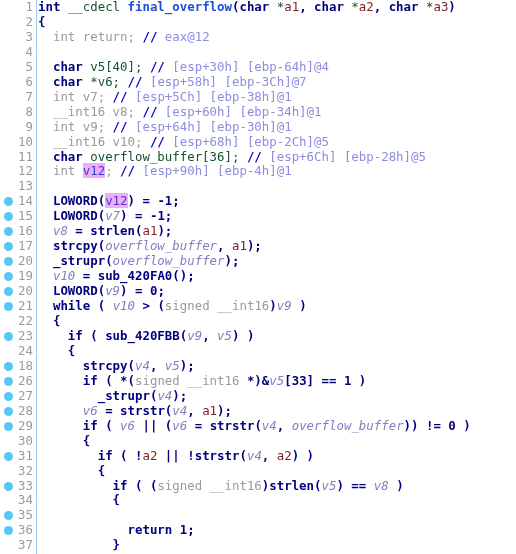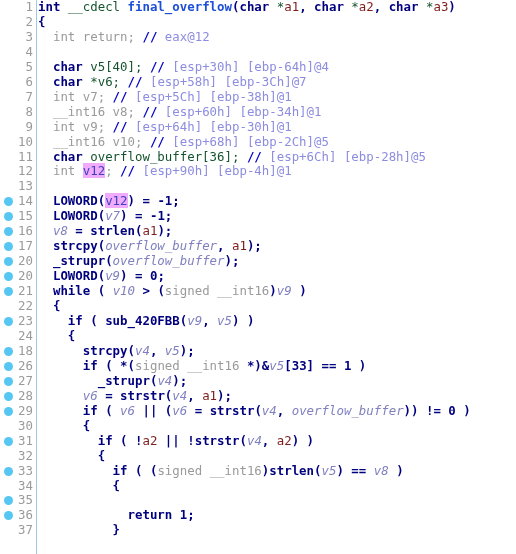--- a/index.html
+++ b/index.html
@@ -105,20 +105,21 @@
       <div class="code-line"><span class="dot-cell"></span><span class="lnum">9</span><span class="src"><span>  </span><span class="t-gray">int v9; </span><span class="t-cmt-slash">// </span><span class="t-cmt">[esp+64h] [ebp-30h]@1</span></span></div>
       <div class="code-line"><span class="dot-cell"></span><span class="lnum">10</span><span class="src"><span>  </span><span class="t-gray">__int16 v10; </span><span class="t-cmt-slash">// </span><span class="t-cmt">[esp+68h] [ebp-2Ch]@5</span></span></div>
       <div class="code-line"><span class="dot-cell"></span><span class="lnum">11</span><span class="src"><span>  </span><span class="t-kw">char</span><span class="t-plain"> overflow_buffer[36]; </span><span class="t-cmt-slash">// </span><span class="t-cmt">[esp+6Ch] [ebp-28h]@5</span></span></div>
       <div class="code-line"><span class="dot-cell"></span><span class="lnum">12</span><span class="src"><span>  </span><span class="t-gray">int </span><span class="hl">v12</span><span class="t-gray">; </span><span class="t-cmt-slash">// </span><span class="t-cmt">[esp+90h] [ebp-4h]@1</span></span></div>
       <div class="code-line"><span class="dot-cell"></span><span class="lnum">13</span><span class="src"></span></div>
       <div class="code-line"><span class="dot-cell"><span class="dot"></span></span><span class="lnum">14</span><span class="src"><span>  </span><span class="t-fn">LOWORD</span><span class="t-punc">(</span><span class="hl">v12</span><span class="t-punc">) = -1;</span></span></div>
       <div class="code-line"><span class="dot-cell"><span class="dot"></span></span><span class="lnum">15</span><span class="src"><span>  </span><span class="t-fn">LOWORD</span><span class="t-punc">(</span><span class="t-var">v7</span><span class="t-punc">) = -1;</span></span></div>
       <div class="code-line"><span class="dot-cell"><span class="dot"></span></span><span class="lnum">16</span><span class="src"><span>  </span><span class="t-var">v8</span><span class="t-punc"> = </span><span class="t-fn">strlen</span><span class="t-punc">(</span><span class="t-arg">a1</span><span class="t-punc">);</span></span></div>
       <div class="code-line"><span class="dot-cell"><span class="dot"></span></span><span class="lnum">17</span><span class="src"><span>  </span><span class="t-fn">strcpy</span><span class="t-punc">(</span><span class="t-var">overflow_buffer</span><span class="t-punc">, </span><span class="t-arg">a1</span><span class="t-punc">);</span></span></div>
       <div class="code-line"><span class="dot-cell"><span class="dot"></span></span><span class="lnum">20</span><span class="src"><span>  </span><span class="t-fn">_strupr</span><span class="t-punc">(</span><span class="t-var">overflow_buffer</span><span class="t-punc">);</span></span></div>
+      <div class="code-line"><span class="dot-cell"><span class="dot"></span></span><span class="lnum">19</span><span class="src"><span>  </span><span class="t-var">v10</span><span class="t-punc"> = </span><span class="t-fn">sub_420FA0</span><span class="t-punc">();</span></span></div>
       <div class="code-line"><span class="dot-cell"><span class="dot"></span></span><span class="lnum">20</span><span class="src"><span>  </span><span class="t-fn">LOWORD</span><span class="t-punc">(</span><span class="t-var">v9</span><span class="t-punc">) = 0;</span></span></div>
       <div class="code-line"><span class="dot-cell"><span class="dot"></span></span><span class="lnum">21</span><span class="src"><span>  </span><span class="t-kw">while</span><span class="t-punc"> ( </span><span class="t-var">v10</span><span class="t-punc"> &gt; (</span><span class="t-gray">signed __int16</span><span class="t-punc">)</span><span class="t-var">v9</span><span class="t-punc"> )</span></span></div>
       <div class="code-line"><span class="dot-cell"></span><span class="lnum">22</span><span class="src"><span>  </span><span class="t-punc">{</span></span></div>
       <div class="code-line"><span class="dot-cell"><span class="dot"></span></span><span class="lnum">23</span><span class="src"><span>    </span><span class="t-kw">if</span><span class="t-punc"> ( </span><span class="t-fn">sub_420FBB</span><span class="t-punc">(</span><span class="t-var">v9</span><span class="t-punc">, </span><span class="t-var">v5</span><span class="t-punc">) )</span></span></div>
       <div class="code-line"><span class="dot-cell"></span><span class="lnum">24</span><span class="src"><span>    </span><span class="t-punc">{</span></span></div>
       <div class="code-line"><span class="dot-cell"><span class="dot"></span></span><span class="lnum">18</span><span class="src"><span>      </span><span class="t-fn">strcpy</span><span class="t-punc">(</span><span class="t-var">v4</span><span class="t-punc">, </span><span class="t-var">v5</span><span class="t-punc">);</span></span></div>
       <div class="code-line"><span class="dot-cell"><span class="dot"></span></span><span class="lnum">26</span><span class="src"><span>      </span><span class="t-kw">if</span><span class="t-punc"> ( *(</span><span class="t-gray">signed __int16 </span><span class="t-punc">*)&amp;</span><span class="t-var">v5</span><span class="t-punc">[33] == 1 )</span></span></div>
       <div class="code-line"><span class="dot-cell"><span class="dot"></span></span><span class="lnum">27</span><span class="src"><span>        </span><span class="t-fn">_strupr</span><span class="t-punc">(</span><span class="t-var">v4</span><span class="t-punc">);</span></span></div>
       <div class="code-line"><span class="dot-cell"><span class="dot"></span></span><span class="lnum">28</span><span class="src"><span>      </span><span class="t-var">v6</span><span class="t-punc"> = </span><span class="t-fn">strstr</span><span class="t-punc">(</span><span class="t-var">v4</span><span class="t-punc">, </span><span class="t-arg">a1</span><span class="t-punc">);</span></span></div>
       <div class="code-line"><span class="dot-cell"><span class="dot"></span></span><span class="lnum">29</span><span class="src"><span>      </span><span class="t-kw">if</span><span class="t-punc"> ( </span><span class="t-var">v6</span><span class="t-punc"> || (</span><span class="t-var">v6</span><span class="t-punc"> = </span><span class="t-fn">strstr</span><span class="t-punc">(</span><span class="t-var">v4</span><span class="t-punc">, </span><span class="t-var">overflow_buffer</span><span class="t-punc">)) != 0 )</span></span></div>

